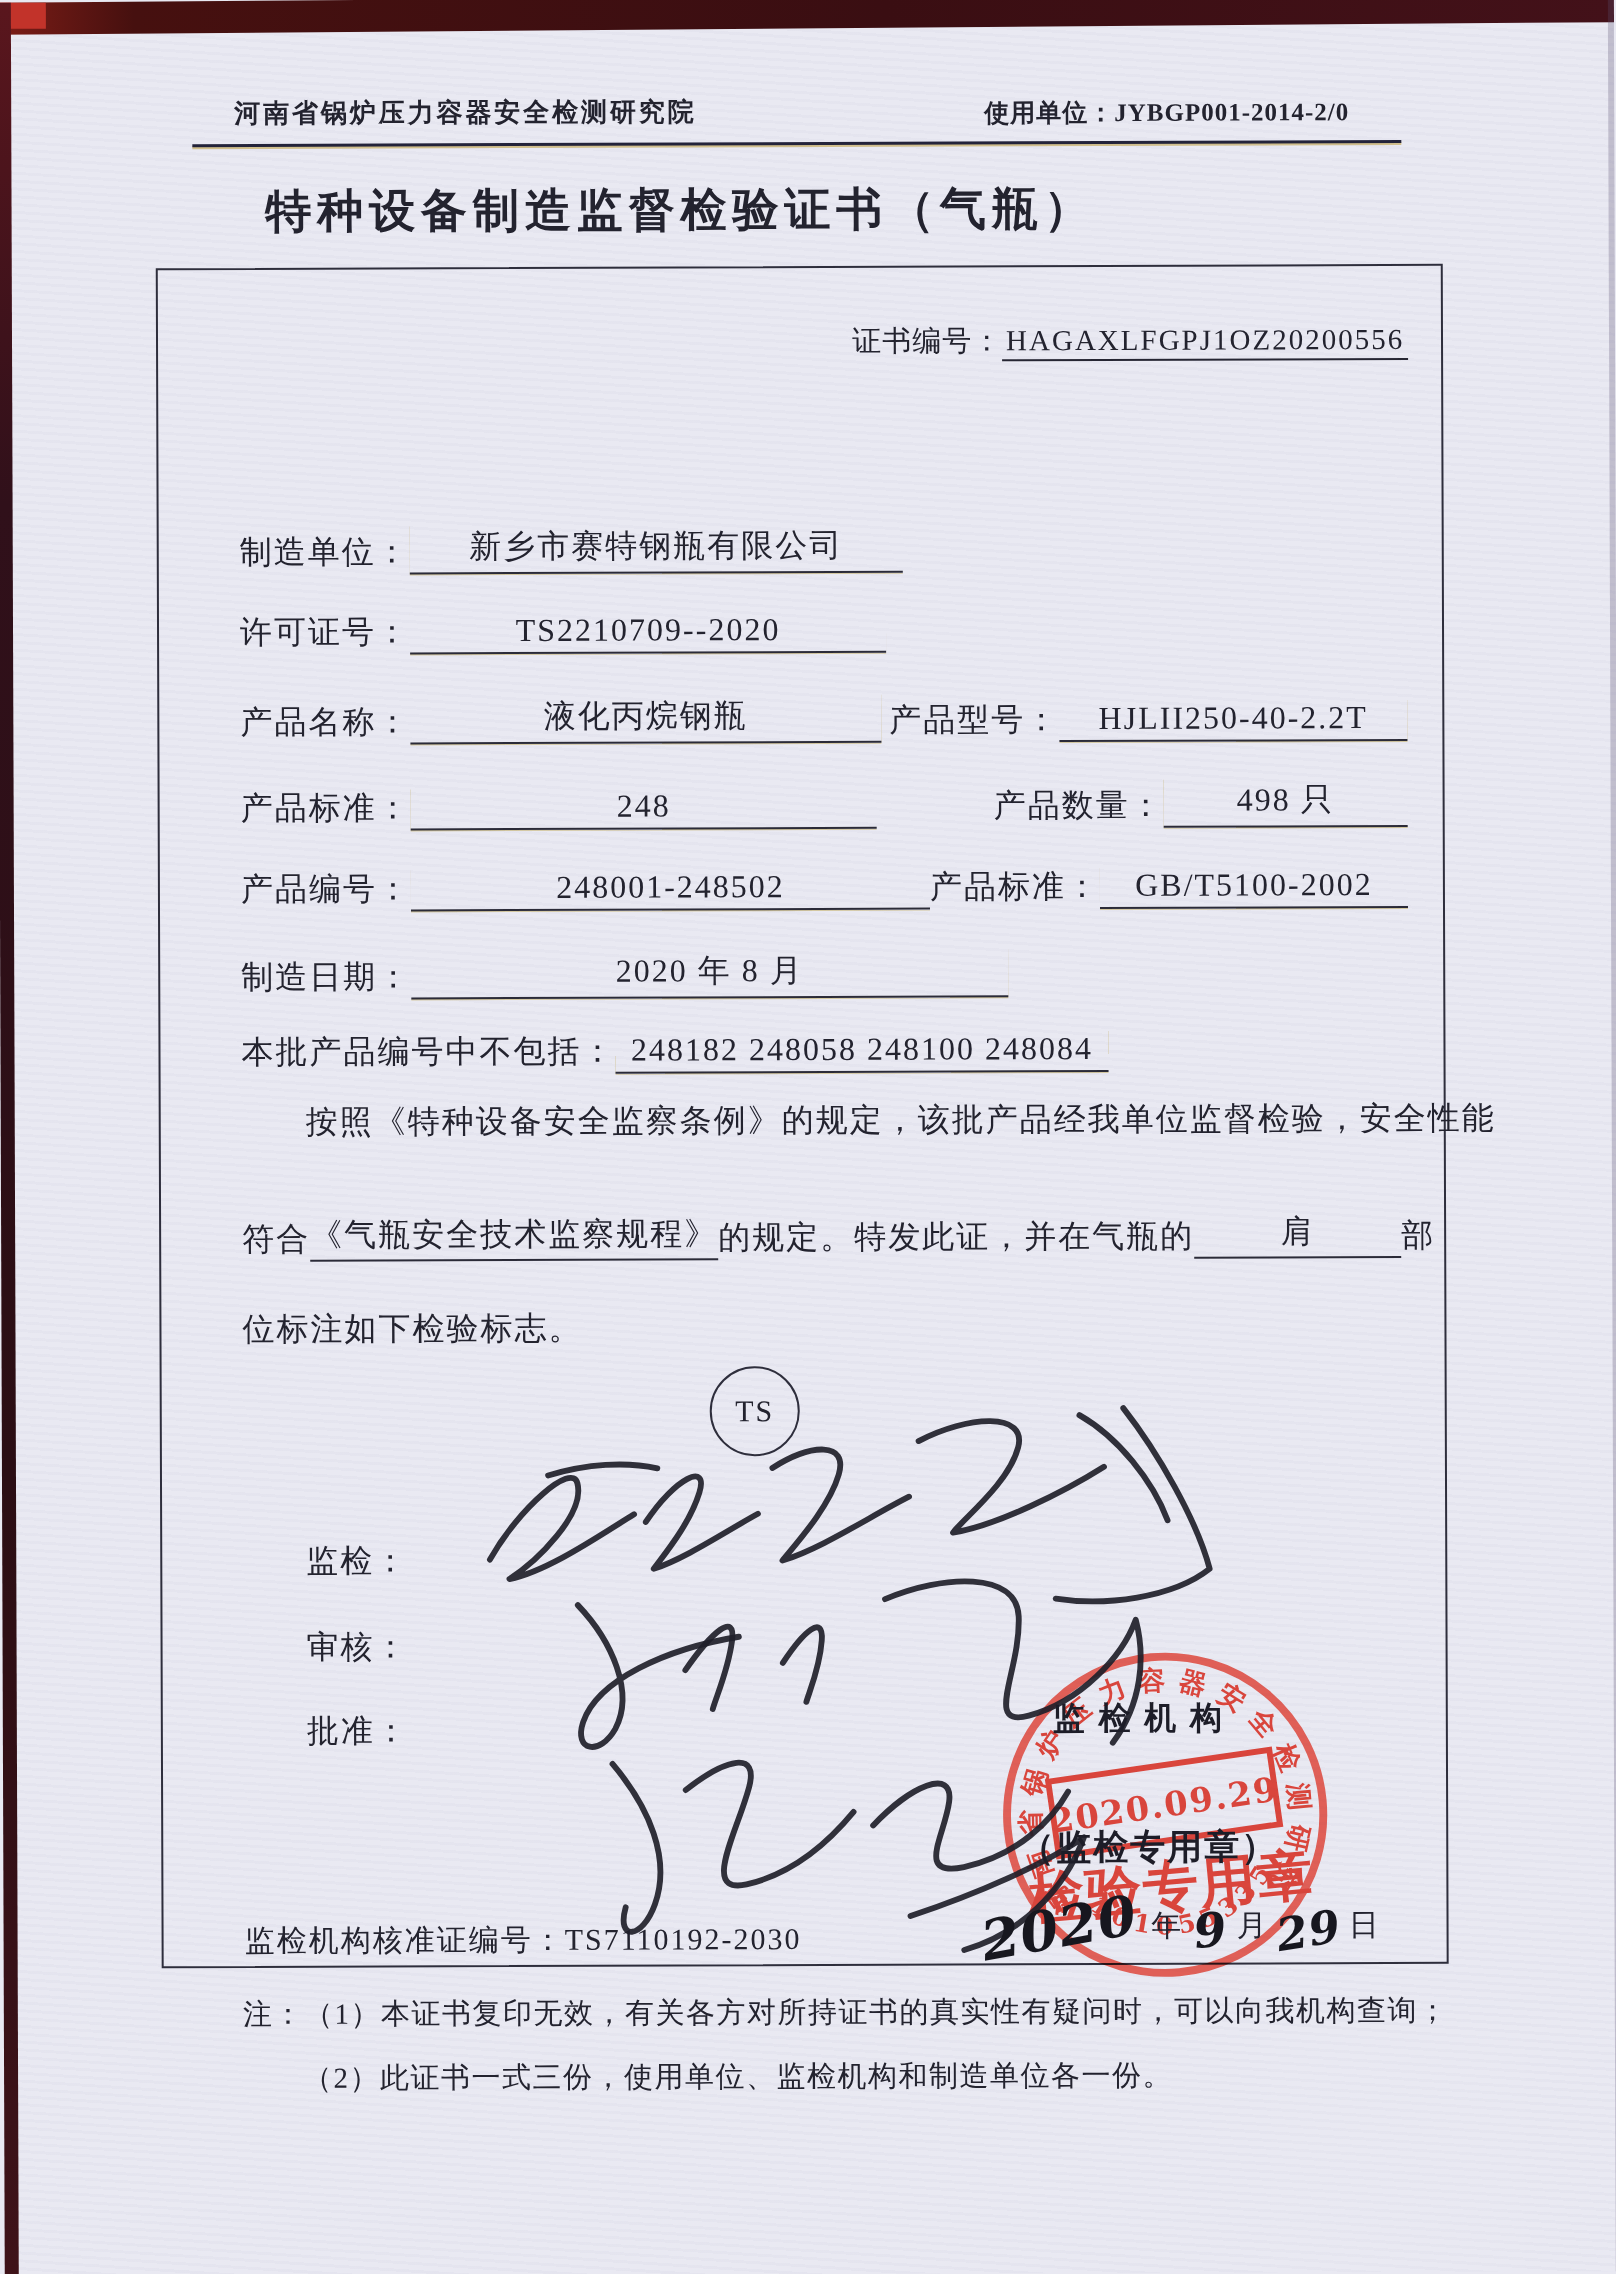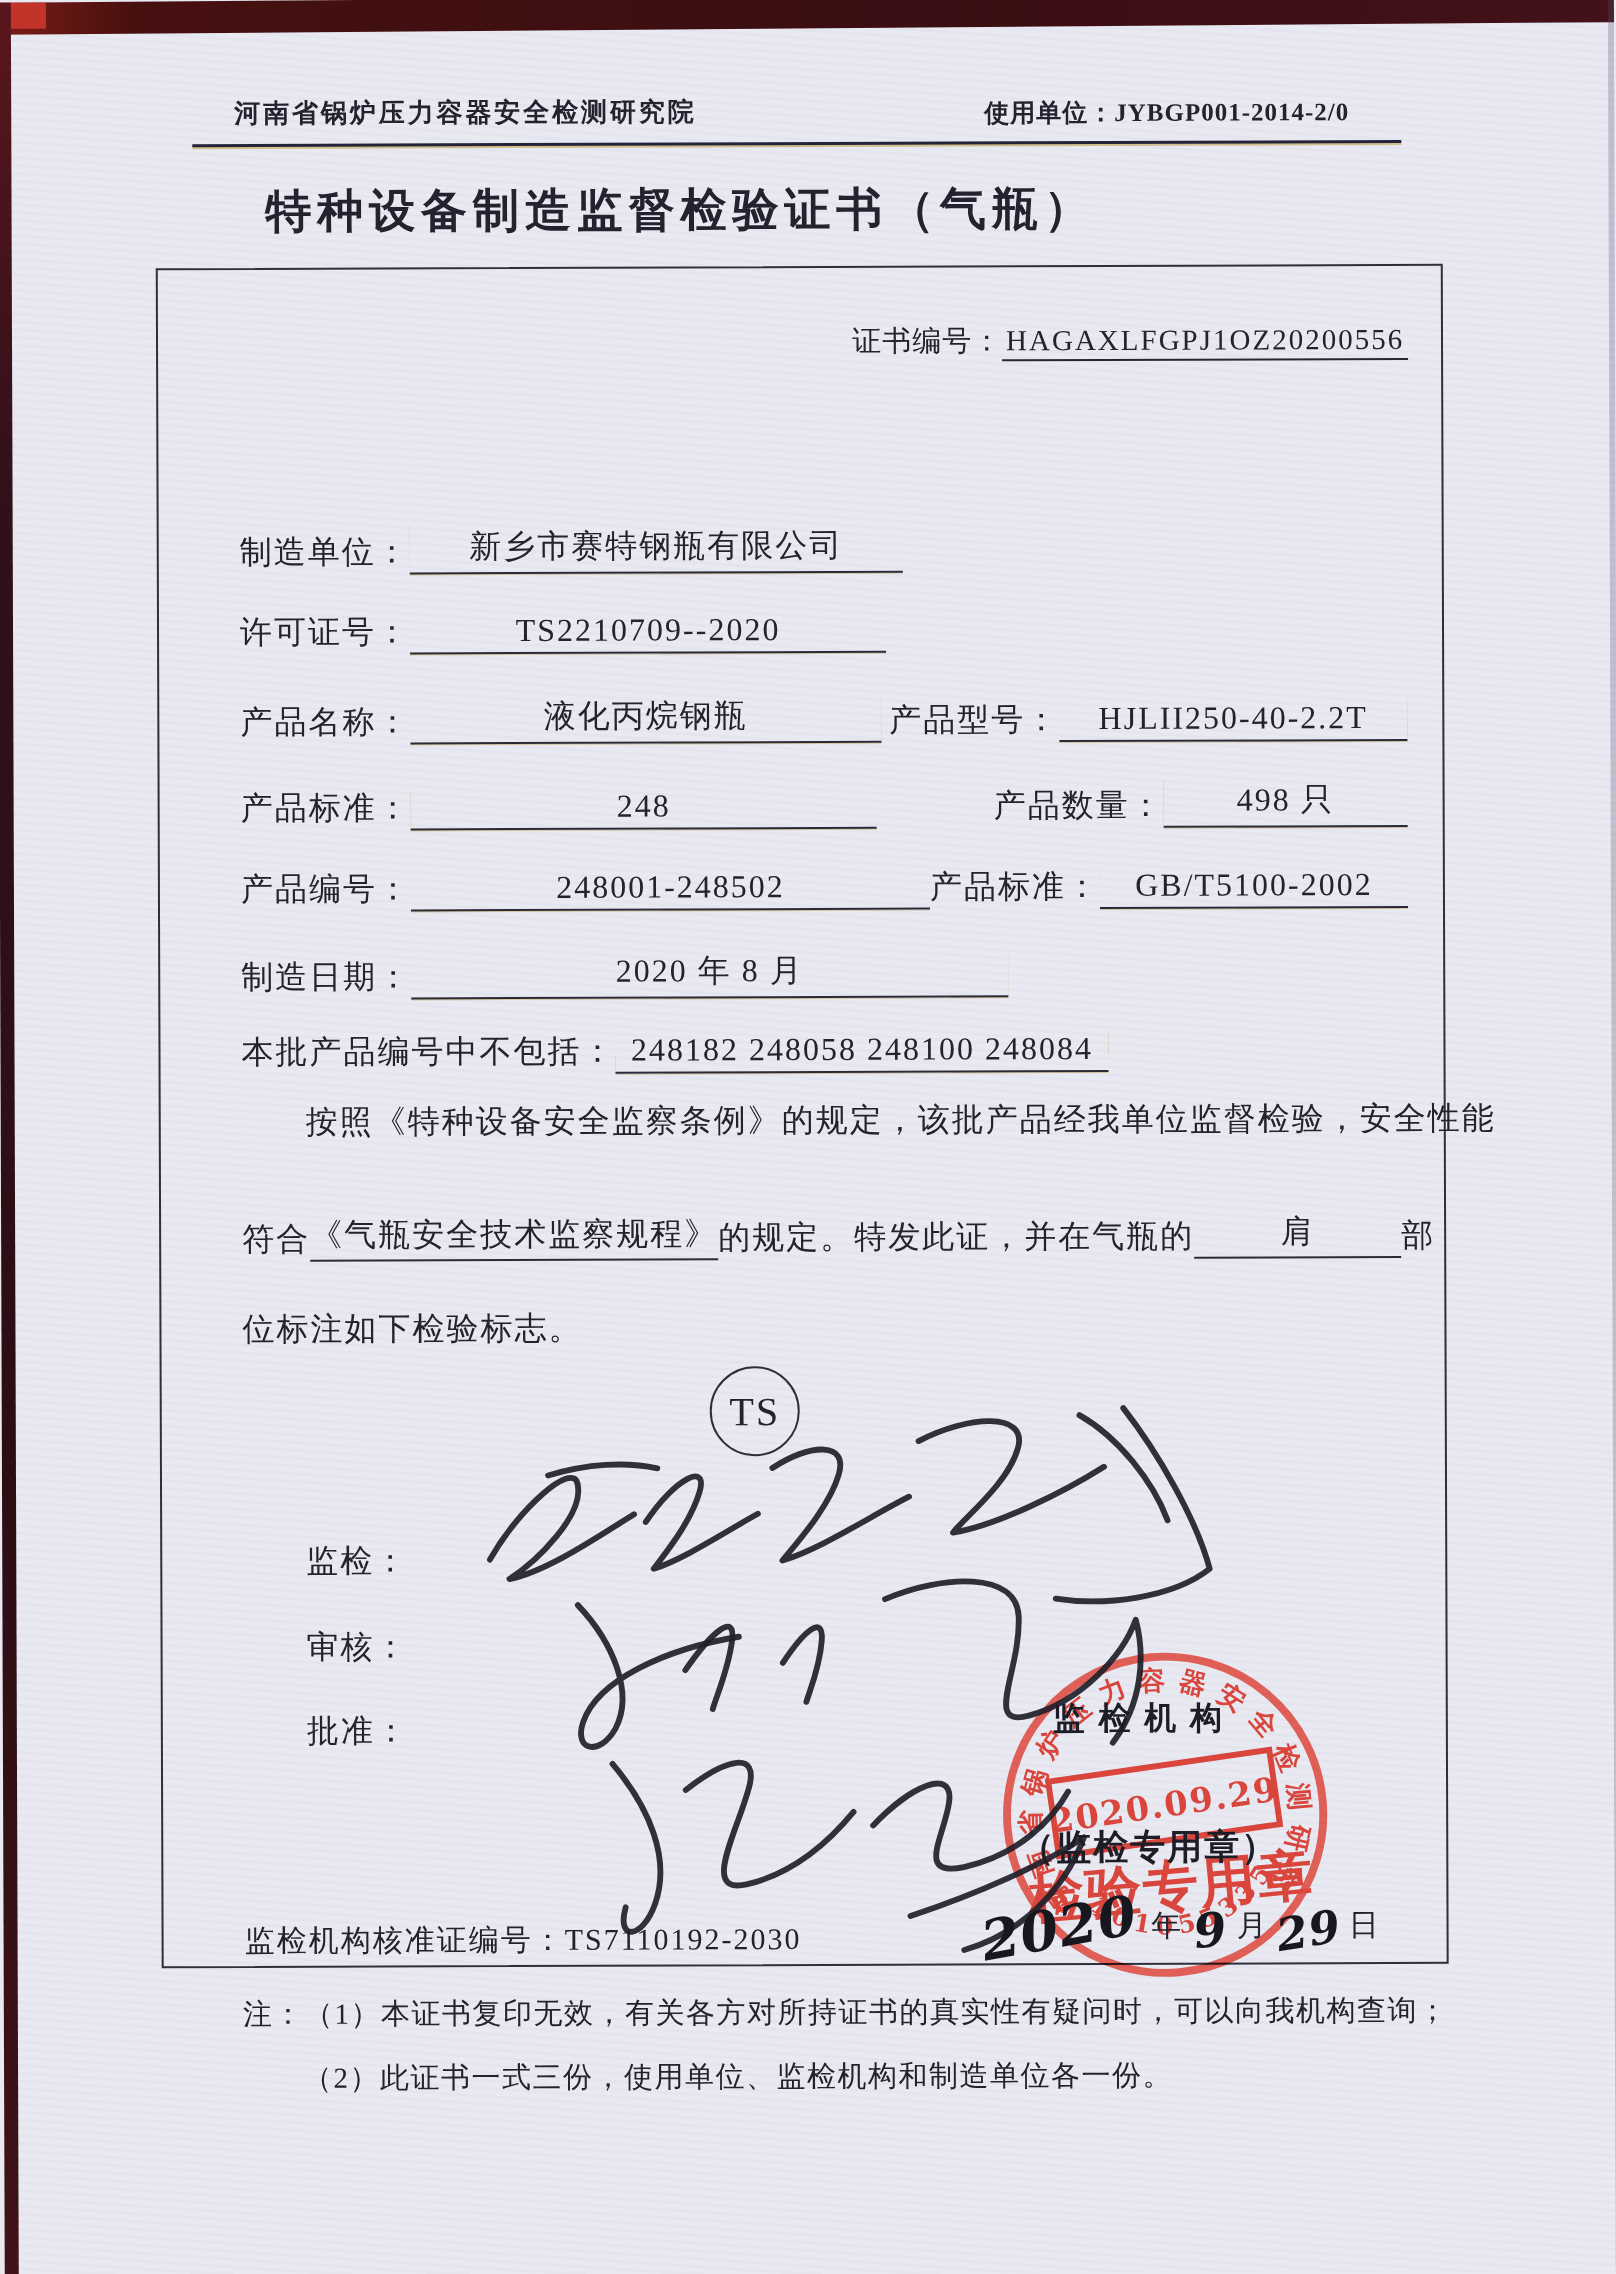--- a/index.html
+++ b/index.html
@@ -48,21 +48,21 @@
 
   .stmt{position:absolute;left:81px;right:35px;font-size:32px;letter-spacing:2px;white-space:nowrap;}
   .s1{top:831px;text-indent:64px;}
   .s2{top:944px;display:flex;align-items:flex-end;}
   .s3{top:1038px;}
   .ul-inline{border-bottom:2px solid #2b2b38;padding-bottom:2px;}
   .blank{border-bottom:2px solid #2b2b38;flex:0 0 207px;text-align:center;padding-bottom:2px;}
 
   .ts-circle{position:absolute;left:548px;top:1098px;width:90px;height:90px;border:2.9px solid #2e2e3c;
     border-radius:50%;display:flex;align-items:center;justify-content:center;
-    font-size:40px;letter-spacing:2px;box-sizing:border-box;}
+    font-size:30px;letter-spacing:2px;box-sizing:border-box;}
 
   .sign-label{position:absolute;left:144px;font-size:32px;letter-spacing:2px;font-family:Liberation Serif, serif;}
   .sl1{top:1270px;} .sl2{top:1356px;} .sl3{top:1440px;}
 
   .sig-layer{position:absolute;inset:0;pointer-events:none;z-index:3;}
   .sig-layer path{fill:none;stroke:#20202a;stroke-width:6;stroke-linecap:round;stroke-linejoin:round;opacity:.92;}
 
   
   .stamp{position:absolute;left:834px;top:1380px;width:336px;height:336px;z-index:2;
     mix-blend-mode:multiply;opacity:.93;}

